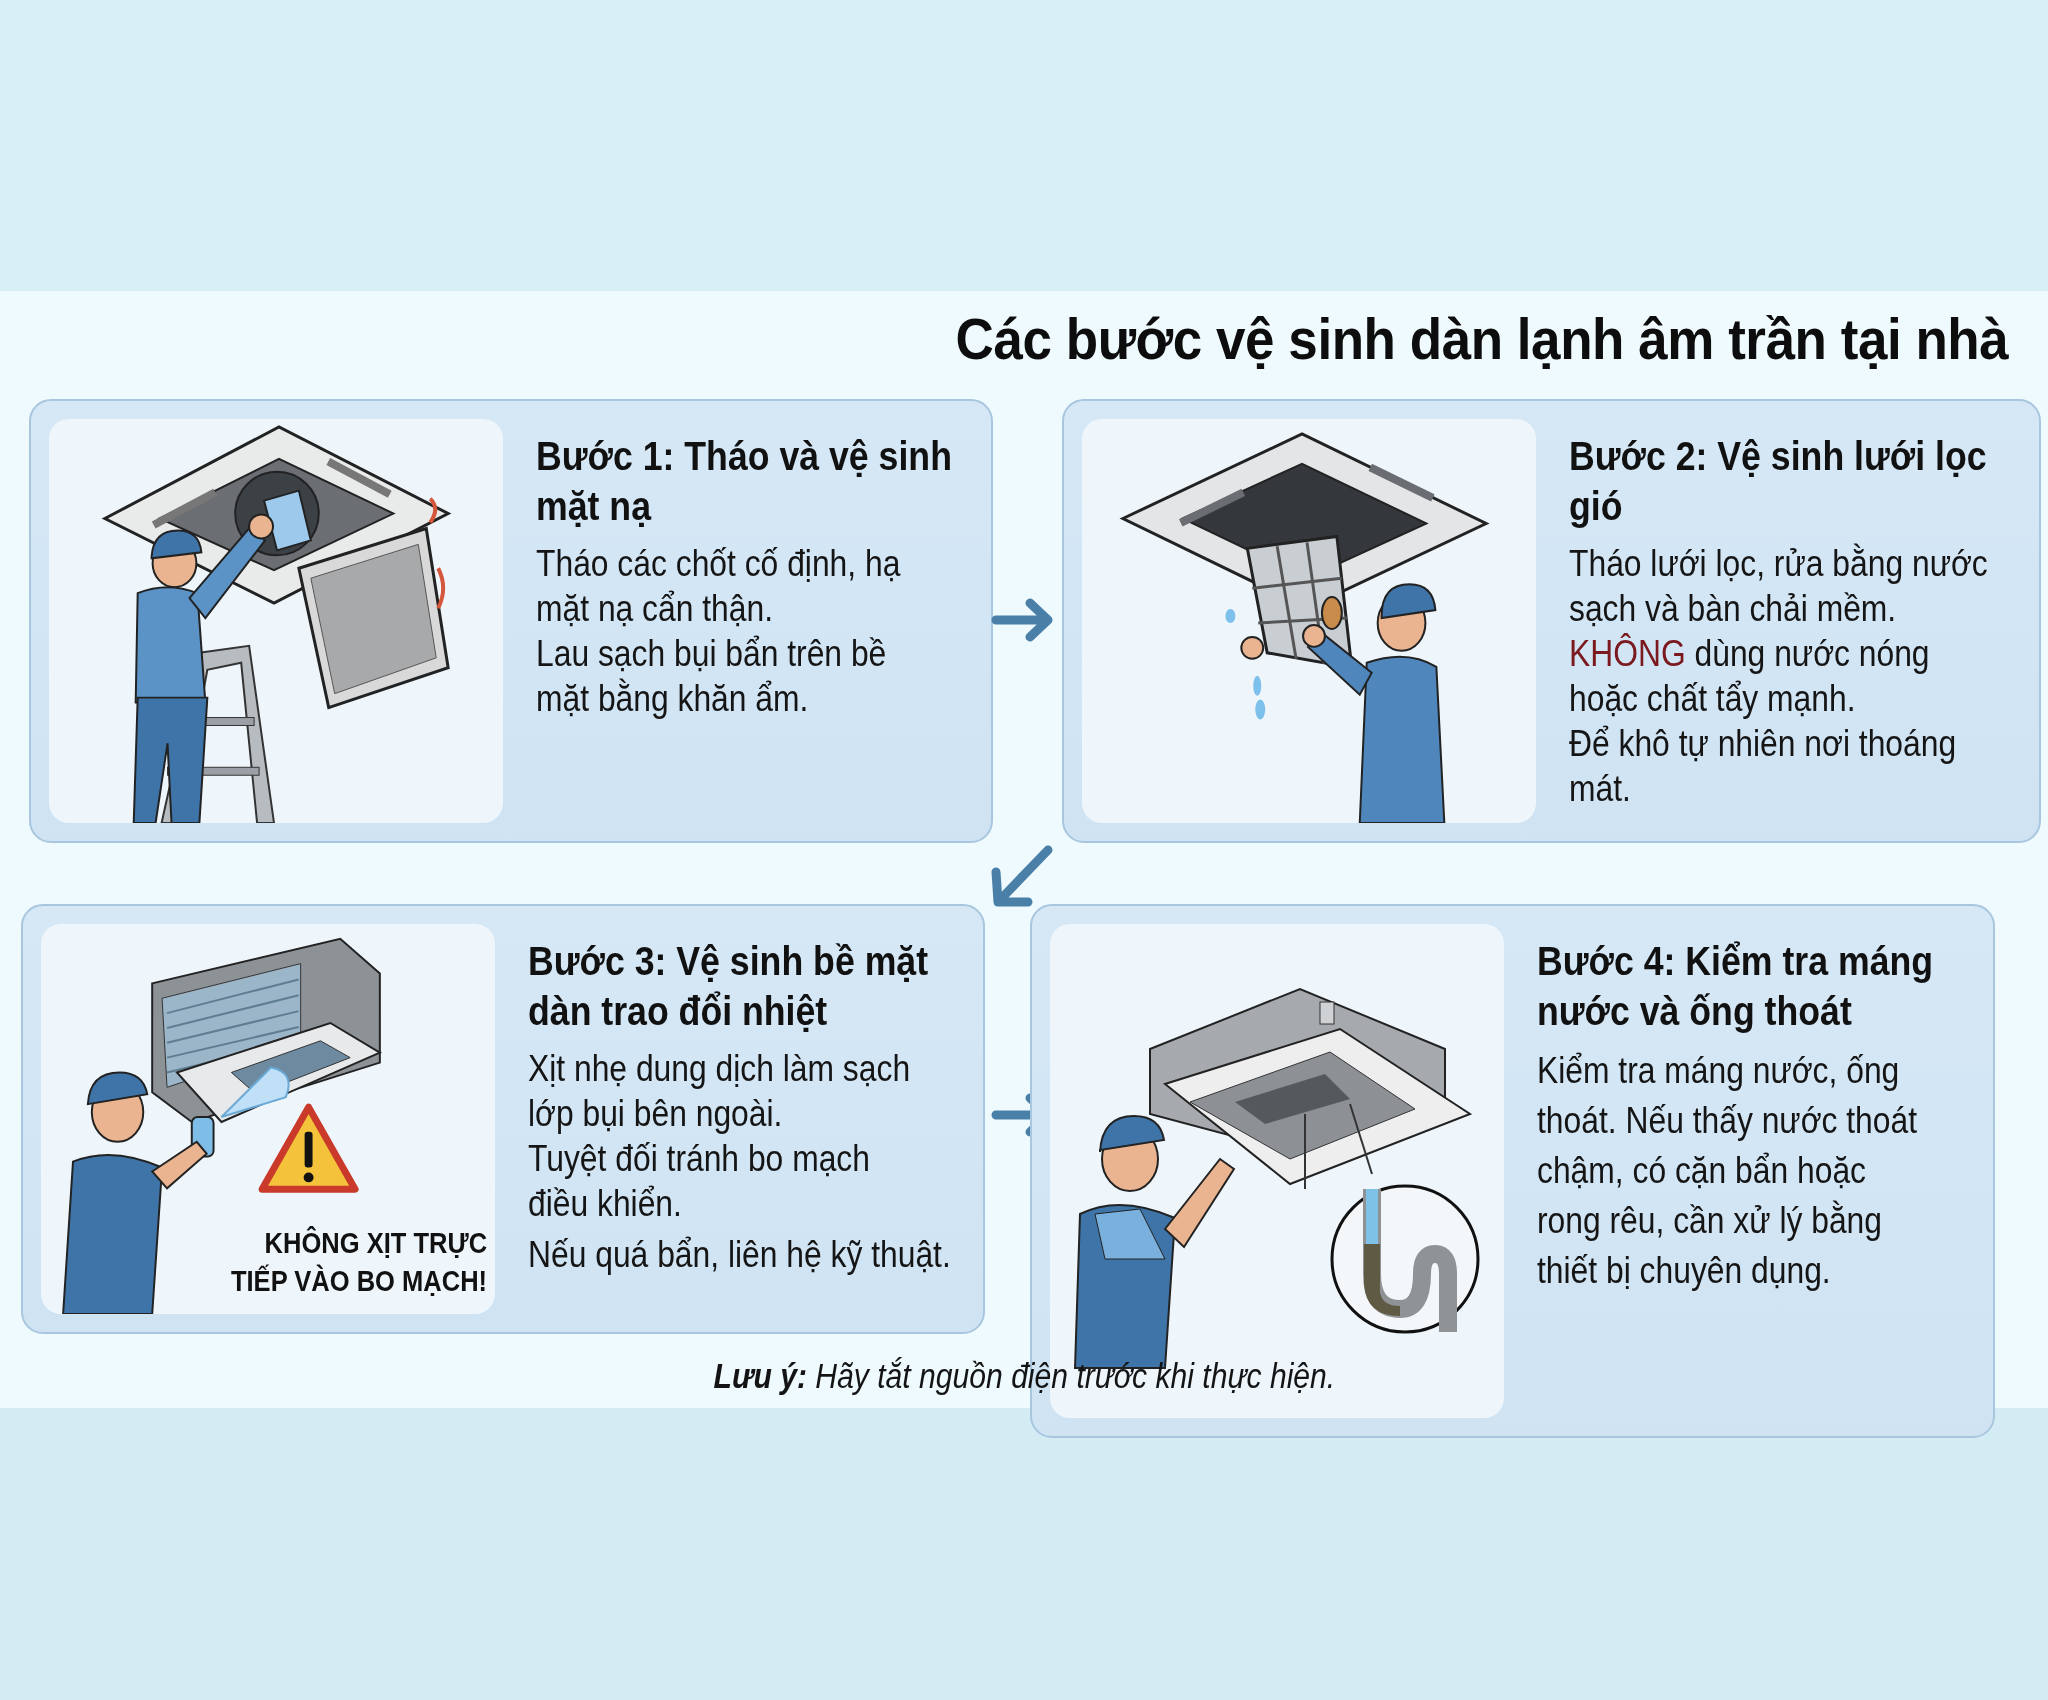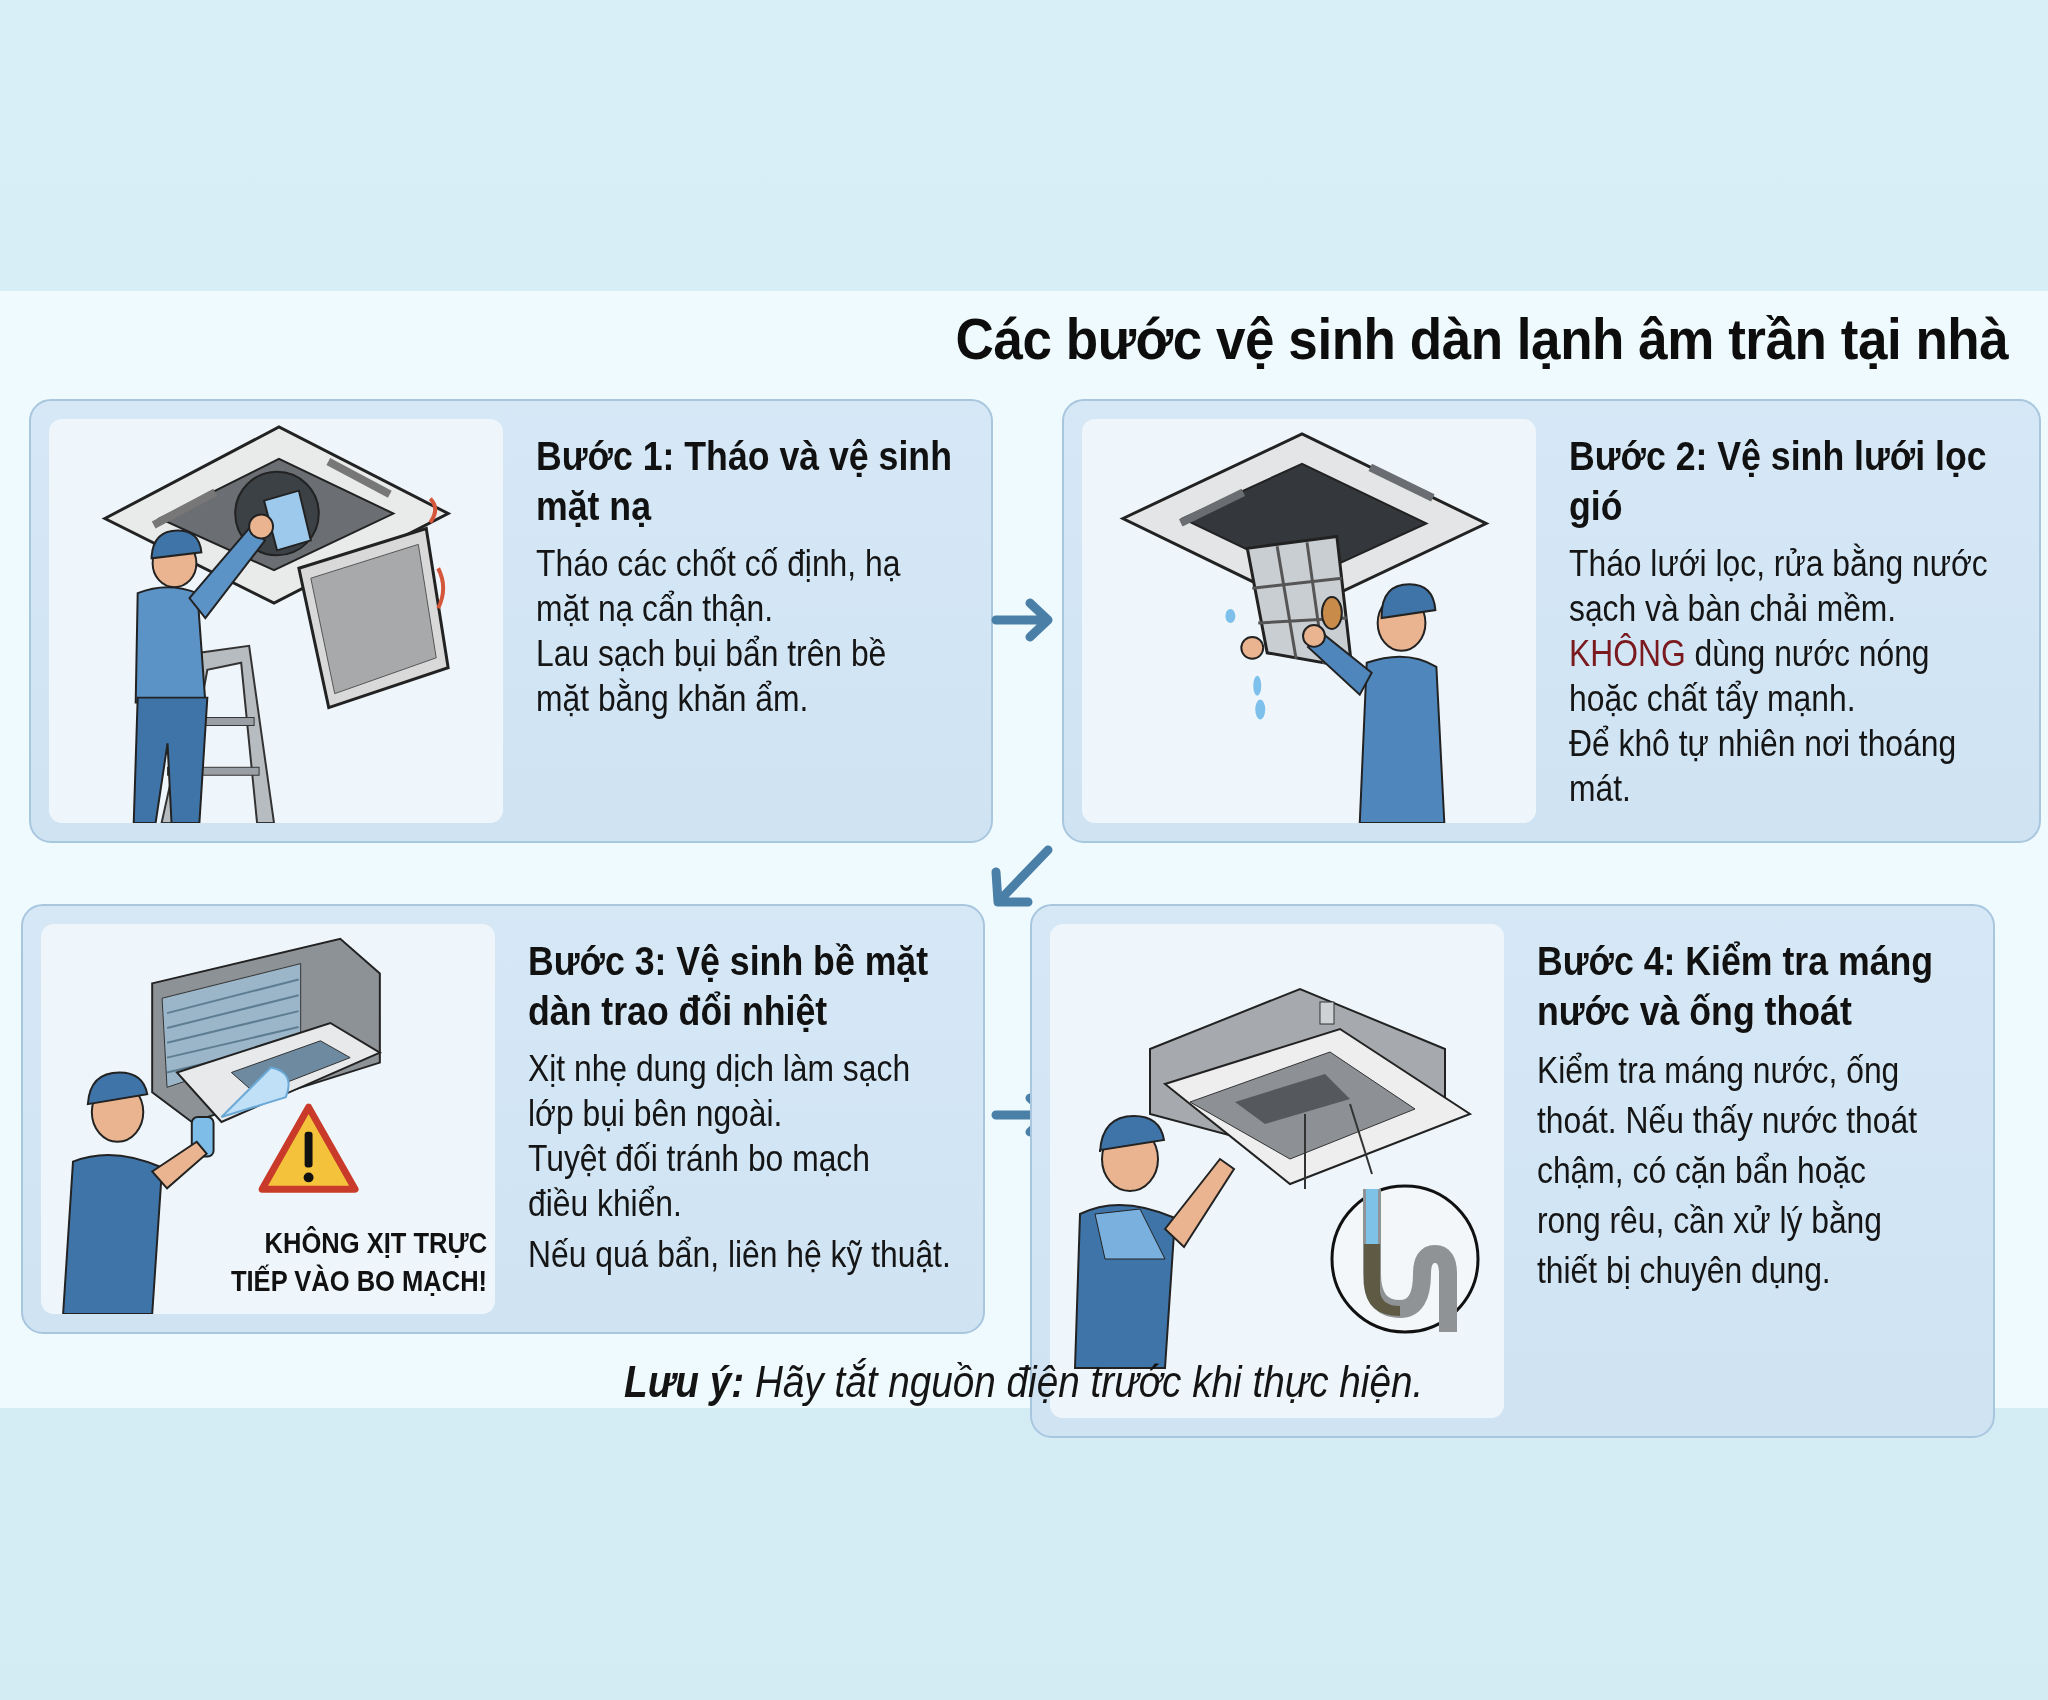--- a/index.html
+++ b/index.html
@@ -19,39 +19,39 @@
   }
   .title span { display: inline-block; transform: scaleX(0.93); transform-origin: center; }
   .card {
     position: absolute;
     background: linear-gradient(180deg, #d6e8f6 0%, #cfe3f3 100%);
     border: 2px solid #a9c6df;
     border-radius: 22px;
   }
   .imgbox {
     position: absolute; left: 18px; top: 18px; bottom: 18px; width: 454px;
-    background: #eef6fc; border-radius: 13px; overflow: hidden;
+    background: #eef6fc; border-radius: 20px; overflow: hidden;
   }
   .imgbox svg { width: 100%; height: 100%; display: block; }
   .textcol { position: absolute; left: 505px; top: 30px; right: 14px; }
   .step-title {
     font-size: 41px; font-weight: 700; color: #111; line-height: 50px;
     transform: scaleX(0.87); transform-origin: left top; width: 115%;
   }
   .step-body {
     margin-top: 10px;
     font-size: 37px; color: #151515; line-height: 45px;
     transform: scaleX(0.86); transform-origin: left top; width: 117%;
   }
   .step-body .line { display: block; }
   .step-body .warn { color: #7a1a1f; }
   .arrow { position: absolute; }
   .note {
     position: absolute; left: 0; top: 1356px; width: 2048px; text-align: center;
-    font-size: 45px; font-style: italic; color: #141414;
+    font-size: 35px; font-style: italic; color: #141414;
   }
   .note .inner { display: inline-block; transform: scaleX(0.86); }
   .note b { font-weight: 700; }
   .warn-label {
     position: absolute; right: 8px; top: 300px;
     font-size: 29px; font-weight: 700; color: #111; line-height: 38px; text-align: right;
     transform: scaleX(0.88); transform-origin: right top;
   }
   .warn-label span { display: block; }
 </style>

